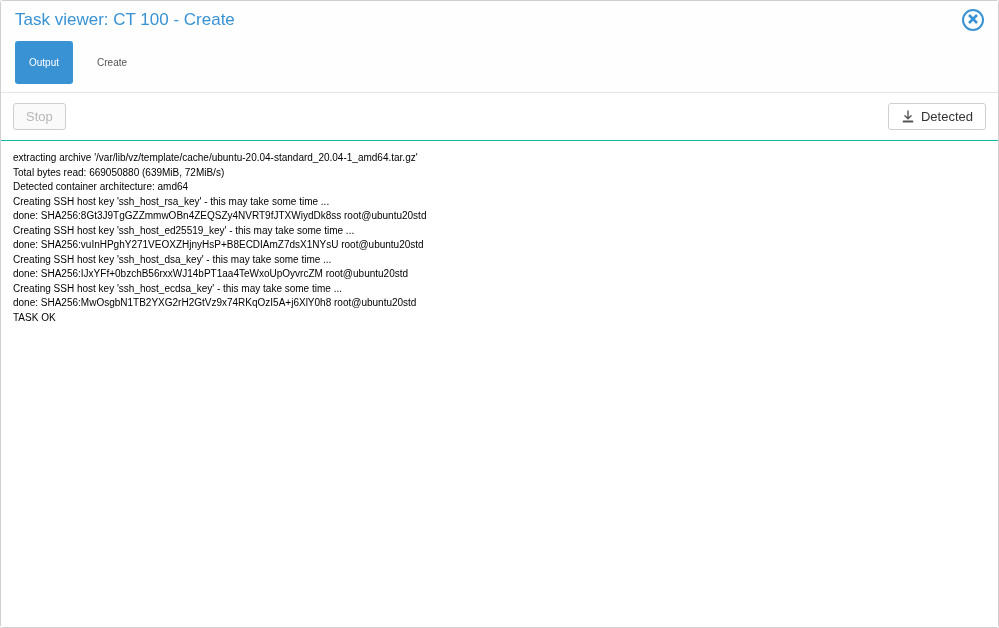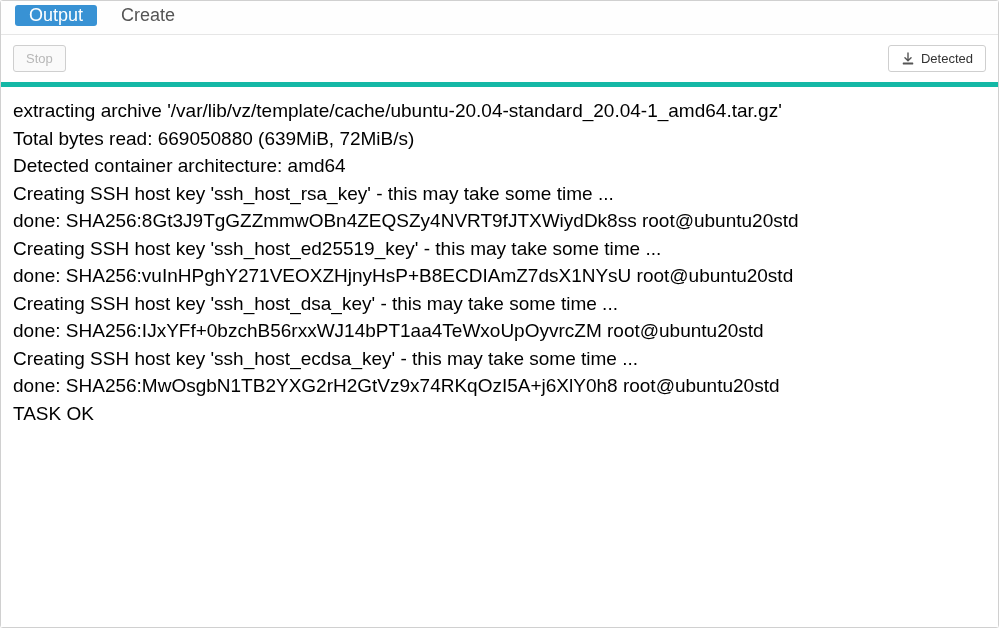--- a/index.html
+++ b/index.html
@@ -55,36 +55,36 @@
     }
     .tabbar {
       display: flex;
       align-items: center;
       gap: 10px;
       padding: 4px 14px 8px 14px;
       background: #fefefe;
       border-bottom: 1px solid #e6e6e6;
     }
     .tab {
-      padding: 0 14px;
+      padding: 16px 14px;
       border-radius: 3px;
       cursor: pointer;
-      font-size: 18px;
+      font-size: 10px;
       color: #555;
     }
     .tab.active {
       background: #3892d4;
       color: #fff;
     }
     .toolbar {
       display: flex;
       align-items: center;
       justify-content: space-between;
       padding: 10px 12px;
-      border-bottom: 5px solid #14b8a6;
+      border-bottom: 1px solid #14b8a6;
       background: #fff;
     }
     .btn {
       display: inline-flex;
       align-items: center;
       gap: 6px;
       padding: 5px 12px;
       border: 1px solid #cfcfcf;
       border-radius: 3px;
       background: #fff;
@@ -97,34 +97,45 @@
       cursor: default;
       background: #fafafa;
     }
     .btn .icon {
       width: 14px;
       height: 14px;
     }
     .output {
       flex: 1;
       padding: 10px 12px;
-      font-size: 19px;
+      font-size: 10px;
       line-height: 1.45;
       color: #000;
       background: #fff;
       overflow: auto;
       white-space: pre-wrap;
       font-family: "Helvetica Neue", Helvetica, Arial, sans-serif;
     }
   </style>
 </head>
 <body>
 
 <div class="window">
 
+  <div class="titlebar">
+    <div class="title">Task viewer: CT 100 - Create</div>
+    <div class="close-btn">
+      <span>
+        <svg viewBox="0 0 12 12" fill="none">
+          <line x1="2" y1="2" x2="10" y2="10"></line>
+          <line x1="10" y1="2" x2="2" y2="10"></line>
+        </svg>
+      </span>
+    </div>
+  </div>
 
   <div class="tabbar">
     <div class="tab active">Output</div>
     <div class="tab">Create</div>
   </div>
 
   <div class="toolbar">
     <div class="btn disabled">
       <span>Stop</span>
     </div>

